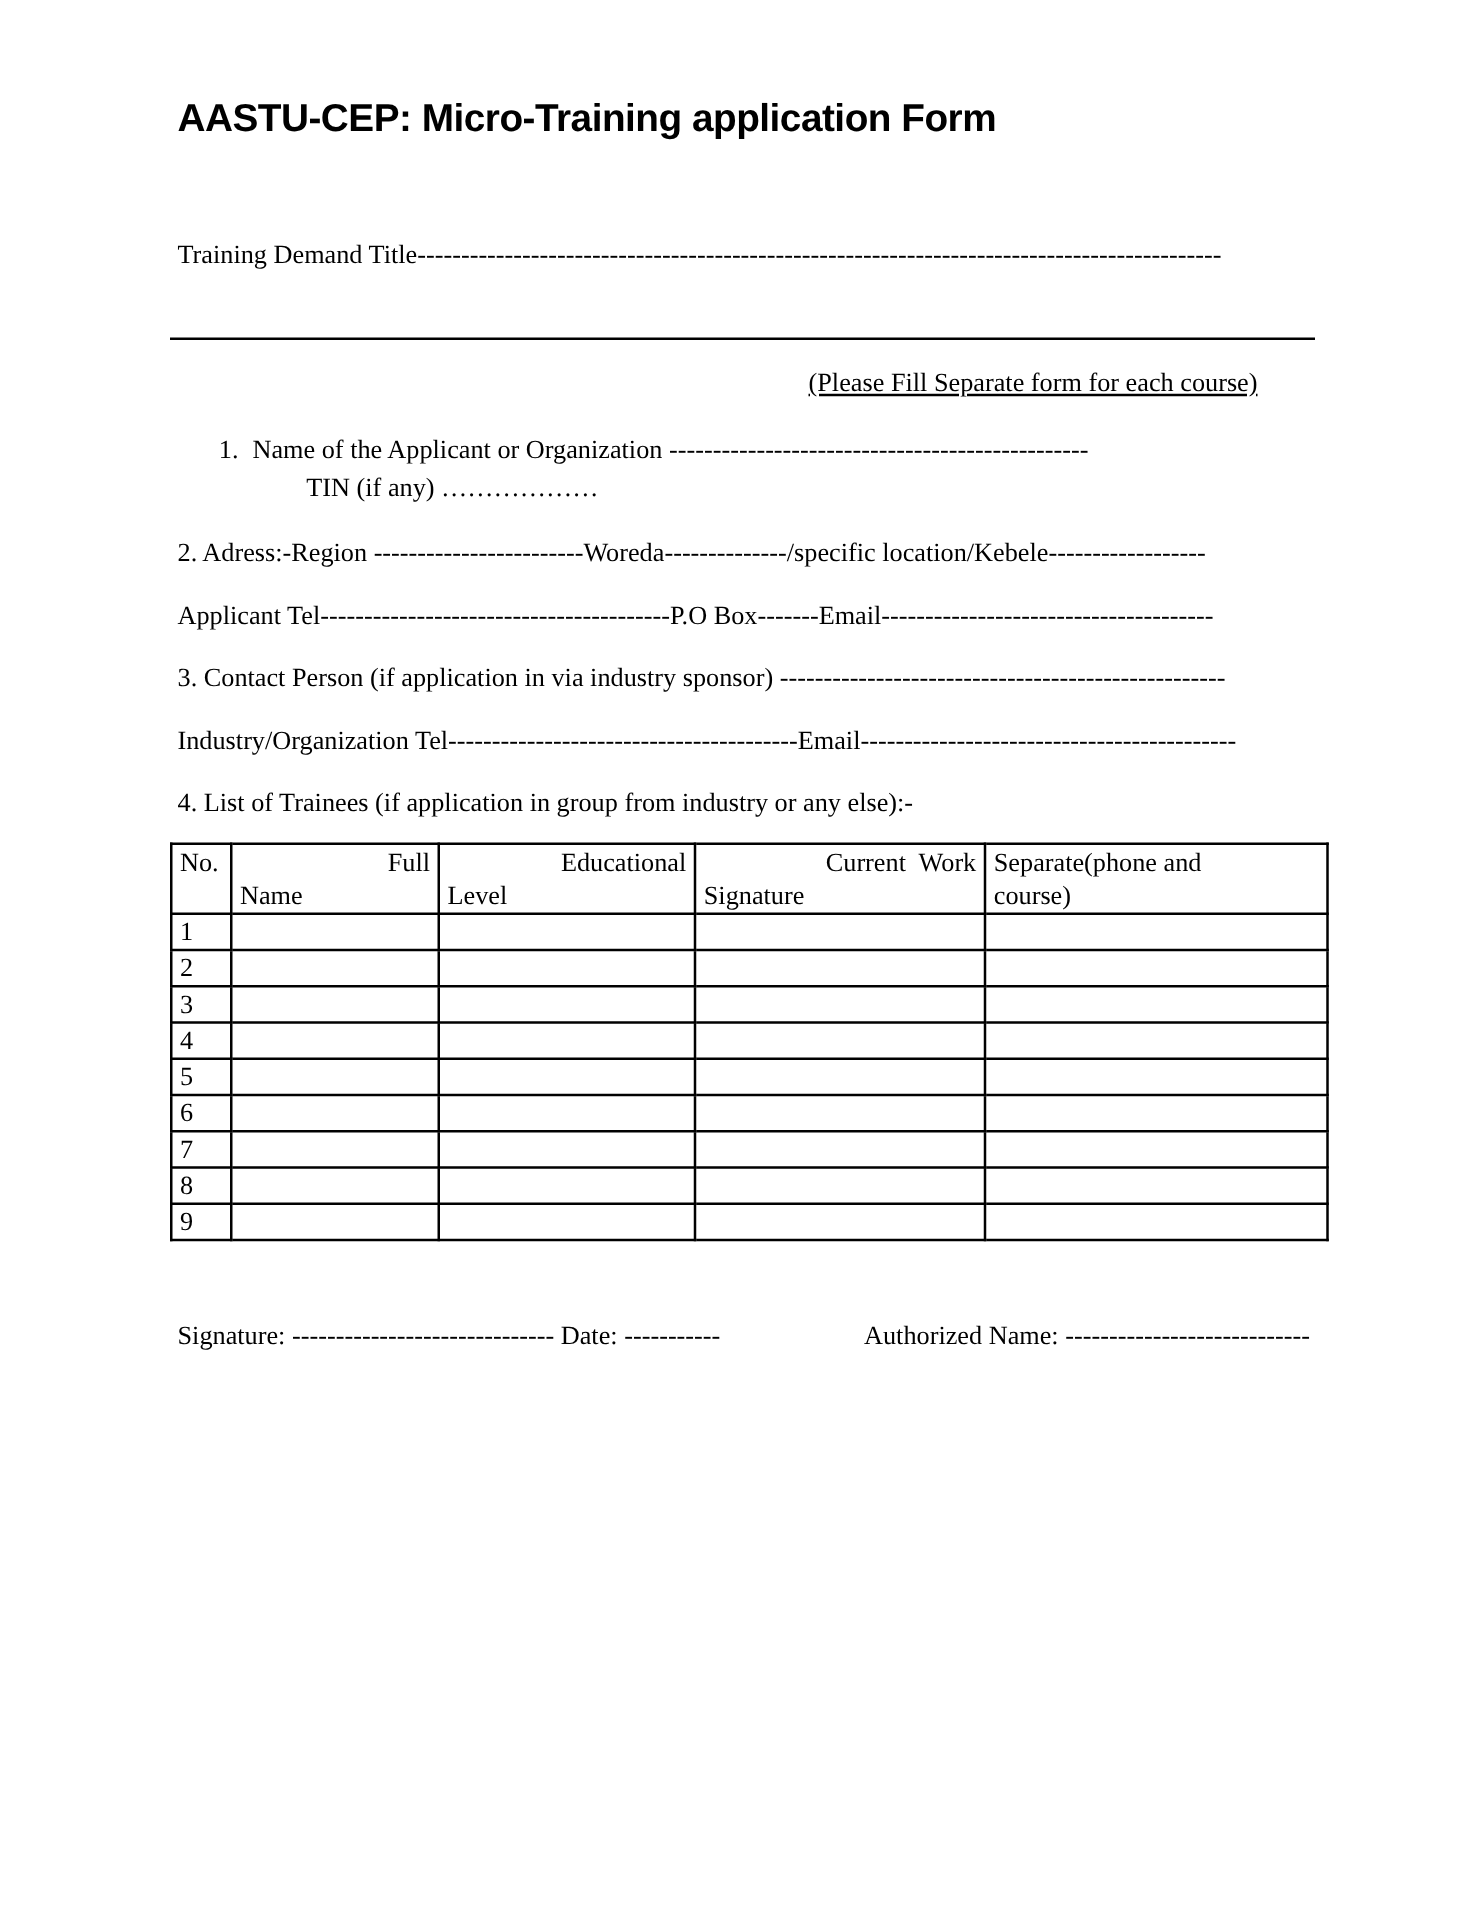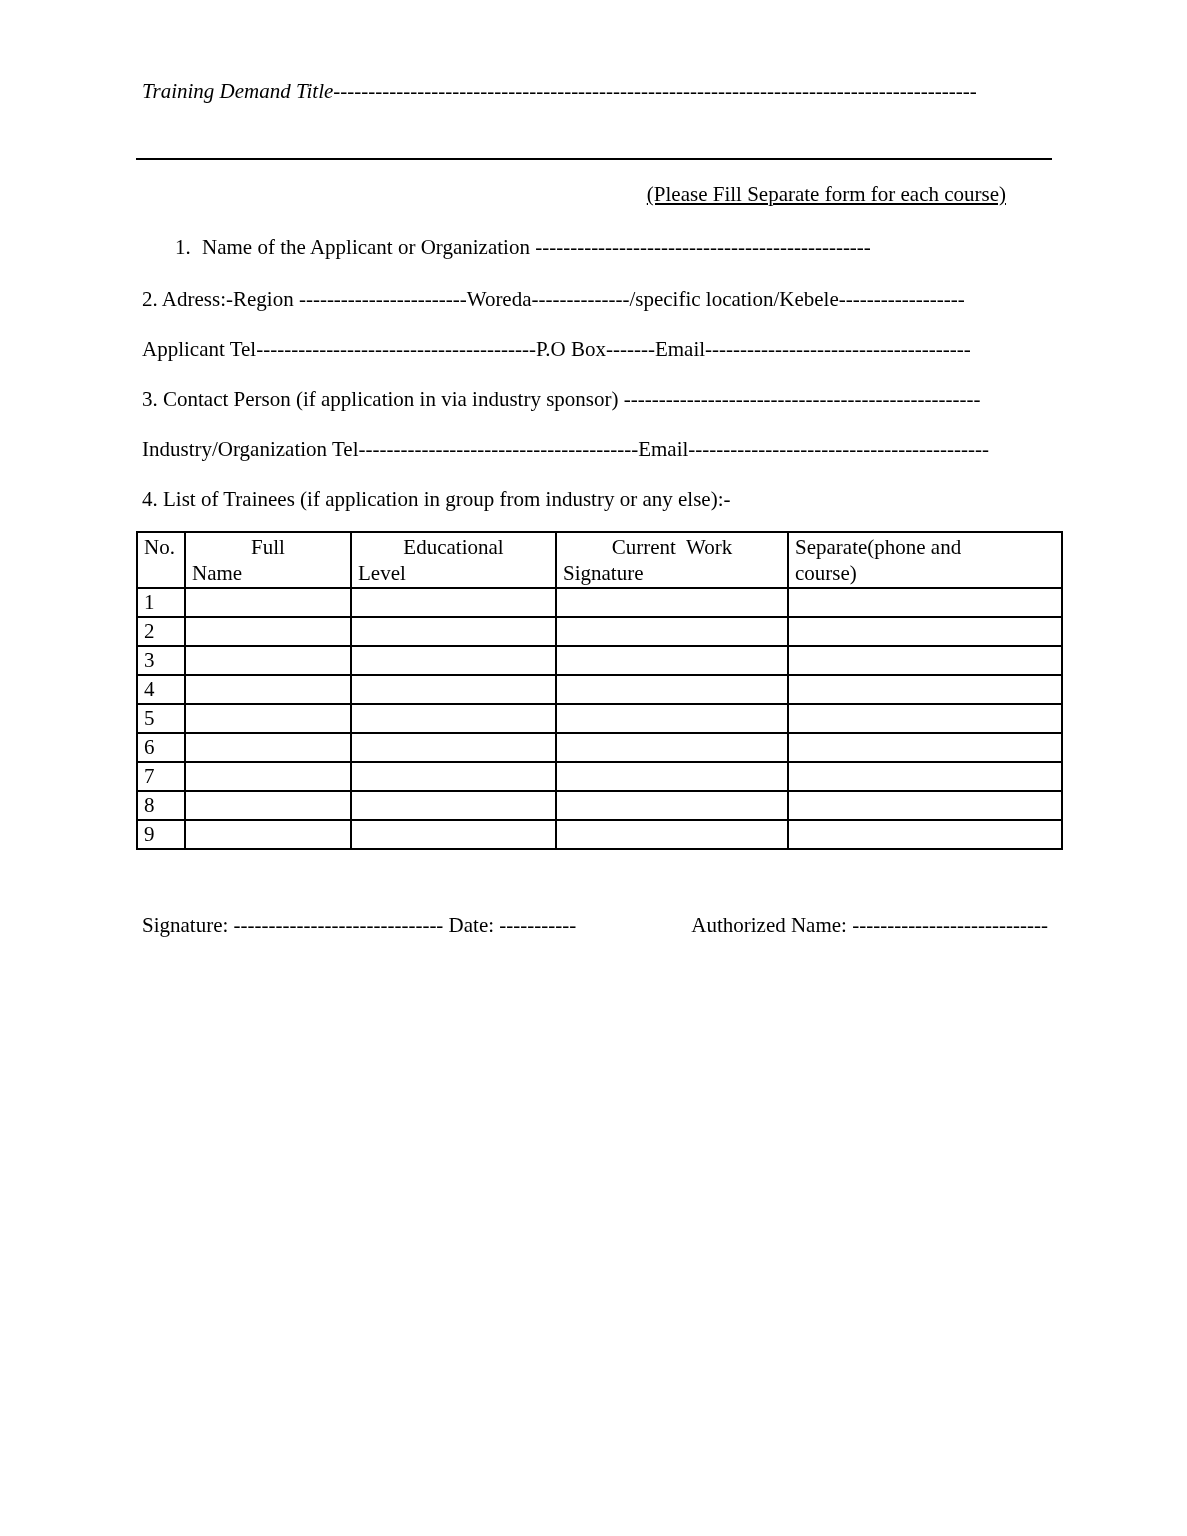--- a/index.html
+++ b/index.html
@@ -25,21 +25,21 @@
     letter-spacing: -0.4px;
     margin: 0 0 74px 0;
     white-space: pre-wrap;
   }
   .line {
     font-size: 21px;
     line-height: 31px;
     margin: 0 0 19px 0;
     white-space: pre-wrap;
   }
-  .line.training { margin-bottom: 51px; font-style: italic; }
+  .line.training { margin-bottom: 51px; }
   .rule {
     border: none;
     border-top: 2px solid #000000;
     width: 916px;
     margin: 0 0 19px -6px;
   }
   .note {
     font-size: 21px;
     line-height: 31px;
     text-align: right;
@@ -71,21 +71,21 @@
     border: 2px solid #000000;
     font-size: 21px;
     font-weight: normal;
     text-align: left;
     vertical-align: top;
     padding: 1px 6px;
   }
   table.trainees thead th { line-height: 26px; }
   .hl1 { white-space: pre-wrap; min-height: 26px; }
   .hl2 { white-space: pre-wrap; min-height: 26px; }
-  th.center-first .hl1 { text-align: center; }
+  th.center-first .hl1 { text-align: right; }
   table.trainees tbody td {
     height: 25px;
     line-height: 25px;
   }
   .col-no   { width: 48px; }
   .col-name { width: 166px; }
   .col-edu  { width: 205px; }
   .col-work { width: 232px; }
   .col-addr { width: 274px; }
   .footer {
@@ -95,31 +95,33 @@
     font-size: 21px;
     line-height: 31px;
     white-space: pre-wrap;
   }
 </style>
 </head>
 <body>
 
 <div class="page">
 
+  <h1 class="doc-title">AASTU-CEP: Micro-Training application Form</h1>
 
   <p class="line training">Training Demand Title--------------------------------------------------------------------------------------------</p>
 
   <div class="rule"></div>
 
   <p class="note">(Please Fill Separate form for each course)</p>
 
   <div class="item1">
     <span class="num">1.</span>
     <div class="item1-body">
       <div class="first">Name of the Applicant or Organization ------------------------------------------------</div>
+      <div class="tin">TIN (if any) ………………</div>
     </div>
   </div>
 
   <p class="line">2. Adress:-Region ------------------------Woreda--------------/specific location/Kebele------------------</p>
 
   <p class="line">Applicant Tel----------------------------------------P.O Box-------Email--------------------------------------</p>
 
   <p class="line">3. Contact Person (if application in via industry sponsor) ---------------------------------------------------</p>
 
   <p class="line">Industry/Organization Tel----------------------------------------Email-------------------------------------------</p>

